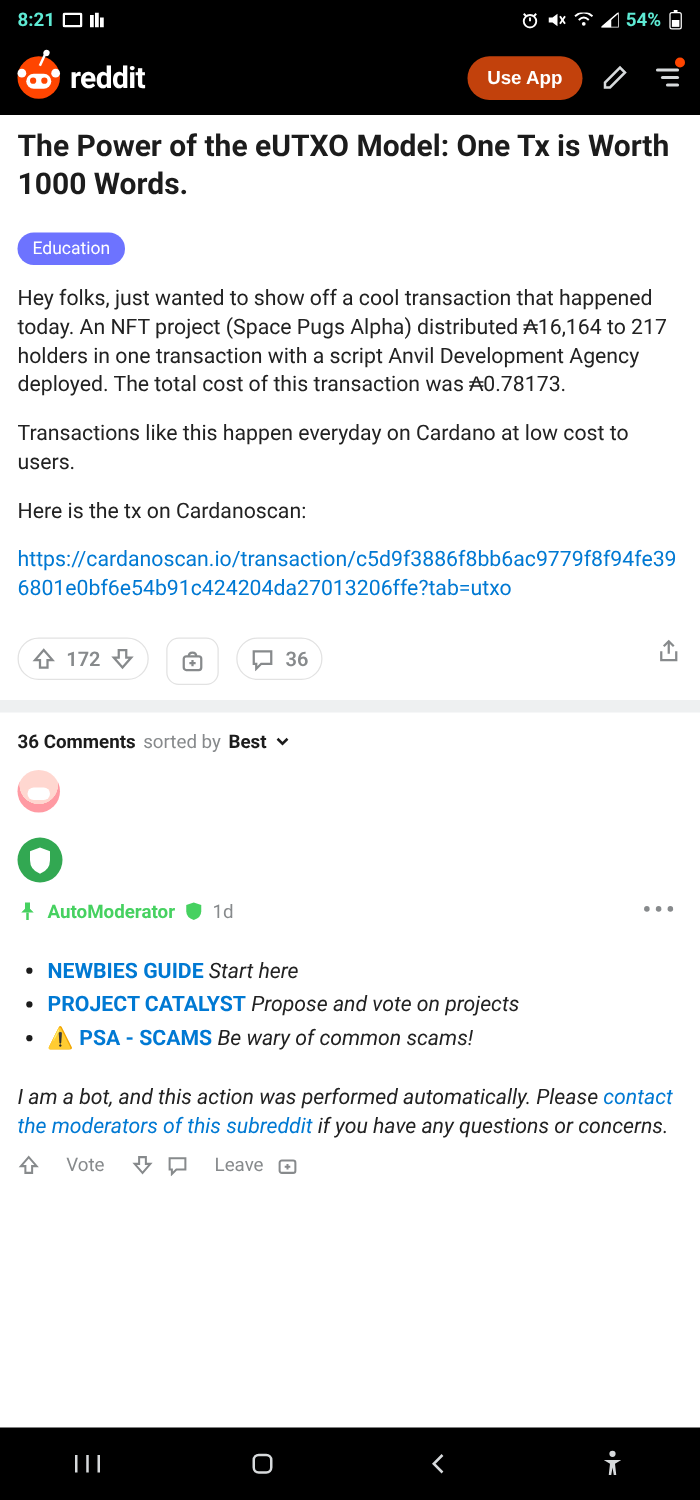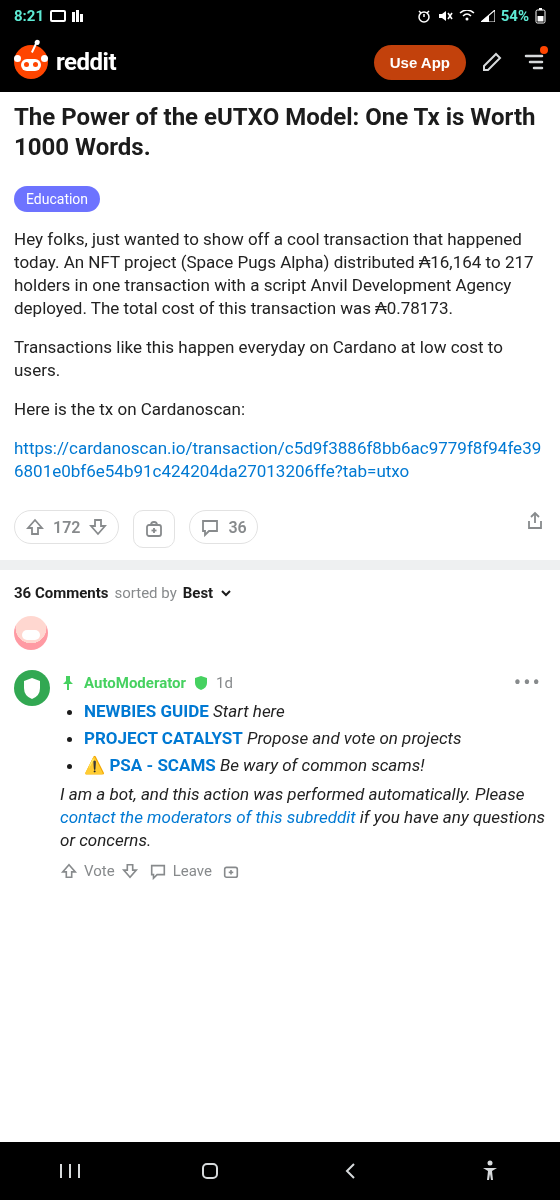--- a/index.html
+++ b/index.html
@@ -47,38 +47,38 @@
   .chead .sorted { color:#878a8c; }
   .chead .best { font-weight:700; color:#1c1c1c; }
 
   
   .addrow { display:flex; align-items:center; gap:10px; padding:0 14px 14px 14px; }
   .avatar-sm { width:34px; height:34px; border-radius:50%; background: radial-gradient(circle at 50% 35%, #ffd7d0 0 55%, #ff9aa3 56% 100%); position:relative; }
   .avatar-sm::after{ content:""; position:absolute; width:18px; height:10px; background:#fff; border-radius:8px; left:8px; top:14px;}
   .addinput { flex:1; border:1px solid #e2e2e2; border-radius:22px; padding:10px 16px; color:#9a9c9e; font-size:17px; }
 
   
-  .comment { display:flex; gap:10px; padding:6px 14px 0 14px; }
+  .comment { display:flex; gap:10px; padding:6px 14px 0 14px;flex-direction:column; }
   .cavatar { width:36px; height:36px; border-radius:50%; background:#32a852; display:flex; align-items:center; justify-content:center; flex-shrink:0; }
   .cbody { flex:1; }
   .cmeta { display:flex; align-items:center; gap:8px; font-size:15px; }
   .pinico { color:#46d160; }
   .author { color:#46d160; font-weight:700; }
   .modshield { color:#46d160; }
   .age { color:#878a8c; }
   .dots { color:#878a8c; font-size:22px; letter-spacing:2px; margin-left:auto; padding-right:4px;}
-  .clist { list-style:disc; padding-left:24px; margin:4px 0; }
+  .clist { list-style:disc; padding-left:24px; margin:24px 0; }
   .clist li { font-size:17px; line-height:1.45; margin-bottom:2px; }
   .clist .lnk { color:#0079d3; font-weight:700; }
   .clist .rest { color:#222; font-style:italic; }
   .signoff { font-style:italic; font-size:17px; line-height:1.35; color:#222; margin-top:6px; }
   .signoff a { color:#0079d3; text-decoration:none; }
 
   .cactions { display:flex; align-items:center; gap:10px; color:#878a8c; font-size:15px; padding:10px 0 12px 0; }
-  .cactions .grp { display:flex; align-items:center; gap:6px; }
+  .cactions .grp { display:flex; align-items:center; gap:21px; }
 
   
   .navbar { position:absolute; bottom:0; left:0; right:0; height:58px; background:#000; display:flex; align-items:center; justify-content:space-around; color:#d7dadc; }
   .navbtn { width:40px; height:40px; display:flex; align-items:center; justify-content:center; }
 
   svg { display:block; }
 </style>
 </head>
 <body>
 

